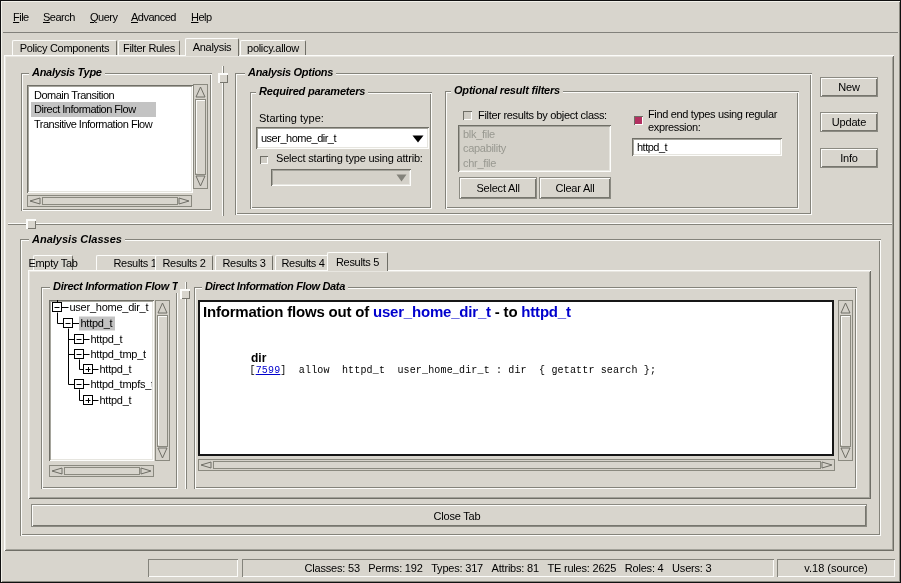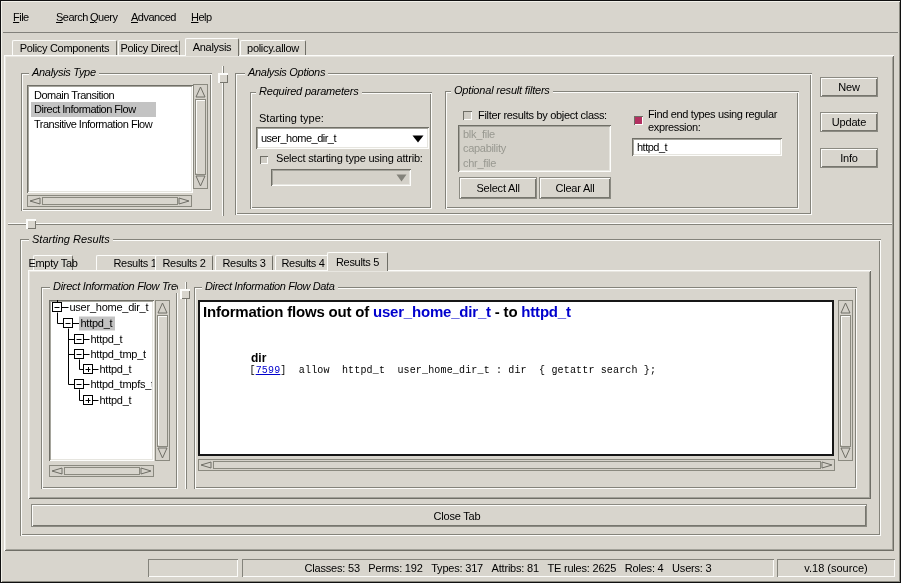--- a/index.html
+++ b/index.html
@@ -1,46 +1,46 @@
 <!DOCTYPE html>
 <html><head><meta charset="utf-8"><style>
 html,body{margin:0;padding:0;}
 body{width:901px;height:583px;overflow:hidden;font-family:"Liberation Sans",sans-serif;font-size:11px;}
 .win{position:relative;width:901px;height:583px;background:#d8d5cd;
  box-shadow: inset 0 0 0 1px #101010, inset 2px 2px 0 0 #f2f1ea, inset -2px -2px 0 0 #8a8980;}
 .ab{position:absolute;}
 .etched{box-shadow: inset 1px 1px 0 0 #84837b, inset -1px -1px 0 0 #fcfcfa, inset 2px 2px 0 0 #fcfcfa, inset -2px -2px 0 0 #84837b;}
-.flabel{position:absolute;background:#d8d5cd;font-weight:normal;font-style:italic;font-size:11px;line-height:13px;padding:0 3px;white-space:nowrap;letter-spacing:-0.3px;}
+.flabel{position:absolute;background:#d8d5cd;font-weight:bold;font-style:italic;font-size:11px;line-height:13px;padding:0 3px;white-space:nowrap;letter-spacing:-0.3px;}
 .sunken{box-shadow: inset 1px 1px 0 0 #706f67, inset -1px -1px 0 0 #fdfdfb, inset 2px 2px 0 0 #a5a49c, inset -2px -2px 0 0 #e6e5df;}
 .btn{position:absolute;background:#d8d5cd;font-size:11px;display:flex;align-items:center;justify-content:center;letter-spacing:-0.2px;
  box-shadow: inset 0 0 0 1px #8b8a82, inset 2px 2px 0 0 #fcfcfa, inset -2px -2px 0 0 #77766e;}
 .tab{position:absolute;background:#d8d5cd;font-size:11px;letter-spacing:-0.3px;
  border-left:1px solid #fcfcfa;border-top:1px solid #fcfcfa;border-right:1px solid #6f6e66;
  border-top-left-radius:2px;border-top-right-radius:2px;
  display:flex;align-items:center;justify-content:center;white-space:nowrap;padding-bottom:1px;box-sizing:border-box;}
 .cb{position:absolute;width:9px;height:9px;background:#d0cdc5;
  box-shadow: inset 1px 1px 0 0 #6f6e66, inset -1px -1px 0 0 #fdfdfb;}
 .cbchk{background:#b23060;}
 .t{position:absolute;font-size:11px;line-height:13px;white-space:nowrap;letter-spacing:-0.2px;}
 .blue{color:#0000cd;}
 u{text-decoration-thickness:1px;}
 .hndl{position:absolute;width:10px;height:10px;background:#d8d5cd;box-shadow: inset 2px 2px 0 0 #fcfcfa, inset -1px -1px 0 0 #77766e;z-index:2;}
 </style></head>
 <body>
 <div class="win">
 
 <div class="ab" style="left:3px;top:3px;width:895px;height:29px;border-bottom:1px solid #82817b;"></div>
 <div class="t" style="left:13px;top:11px;letter-spacing:-0.5px;"><u>F</u>ile</div>
-<div class="t" style="left:56px;top:11px;letter-spacing:-0.5px;text-align:right;"><u>S</u>earch</div>
+<div class="t" style="left:43px;top:11px;letter-spacing:-0.5px;text-align:right;"><u>S</u>earch</div>
 <div class="t" style="left:90px;top:11px;letter-spacing:-0.5px;"><u>Q</u>uery</div>
 <div class="t" style="left:131px;top:11px;letter-spacing:-0.5px;"><u>A</u>dvanced</div>
 <div class="t" style="left:191px;top:11px;letter-spacing:-0.5px;"><u>H</u>elp</div>
 
 <div class="tab" style="left:12px;top:40px;width:105px;height:15px;">Policy Components</div>
-<div class="tab" style="left:118px;top:40px;width:62px;height:15px;">Policy Direct</div>
+<div class="tab" style="left:118px;top:40px;width:62px;height:15px;">Filter Rules</div>
 <div class="tab" style="left:240px;top:40px;width:66px;height:15px;">policy.allow</div>
 
 <div class="ab" style="left:4px;top:55px;width:890px;height:496px;
  box-shadow: inset 1px 1px 0 0 #fcfcfa, inset -1px -1px 0 0 #6f6e66, inset 2px 2px 0 0 #e8e6e0, inset -2px -2px 0 0 #a3a29a;"></div>
 <div class="tab" style="left:185px;top:38px;width:54px;height:18px;z-index:3;">Analysis</div>
 
 <div class="ab etched" style="left:21px;top:73px;width:191px;height:138px;"></div>
 <div class="flabel" style="left:29px;top:66px;">Analysis Type</div>
 <div class="ab sunken" style="left:27px;top:85px;width:166px;height:108px;background:#fff;"></div>
 <div class="t" style="left:31px;top:87.5px;height:14.4px;padding:1px 0 0 3px;letter-spacing:-0.5px;">Domain Transition</div>
@@ -99,21 +99,21 @@
 <div class="t" style="left:637px;top:141px;letter-spacing:-0.5px;">httpd_t</div>
 
 <div class="btn" style="left:820px;top:77px;width:58px;height:20px;">New</div>
 <div class="btn" style="left:820px;top:112px;width:58px;height:20px;">Update</div>
 <div class="btn" style="left:820px;top:148px;width:58px;height:20px;">Info</div>
 
 <div class="ab" style="left:8px;top:223px;width:884px;height:2px;box-shadow:inset 0 1px 0 #fcfcfa, inset 0 -1px 0 #84837b;"></div>
 <div class="hndl" style="left:26px;top:219px;"></div>
 
 <div class="ab etched" style="left:20px;top:239px;width:861px;height:297px;"></div>
-<div class="flabel" style="left:29px;top:233px;letter-spacing:0;">Starting Results</div>
+<div class="flabel" style="left:29px;top:233px;letter-spacing:0;">Analysis Classes</div>
 
 <div class="tab" style="left:33px;top:255px;width:40px;height:15px;">Empty Tab</div>
 <div class="tab" style="left:96px;top:255px;width:78px;height:15px;">Results 1</div>
 <div class="tab" style="left:155px;top:255px;width:58px;height:15px;">Results 2</div>
 <div class="tab" style="left:215px;top:255px;width:58px;height:15px;">Results 3</div>
 <div class="tab" style="left:275px;top:255px;width:56px;height:15px;">Results 4</div>
 
 <div class="ab" style="left:28px;top:270px;width:843px;height:229px;
  box-shadow: inset 1px 1px 0 0 #fcfcfa, inset -1px -1px 0 0 #6f6e66, inset 2px 2px 0 0 #e8e6e0, inset -2px -2px 0 0 #a3a29a;"></div>
 <div class="tab" style="left:327px;top:252px;width:61px;height:19px;z-index:3;">Results 5</div>

